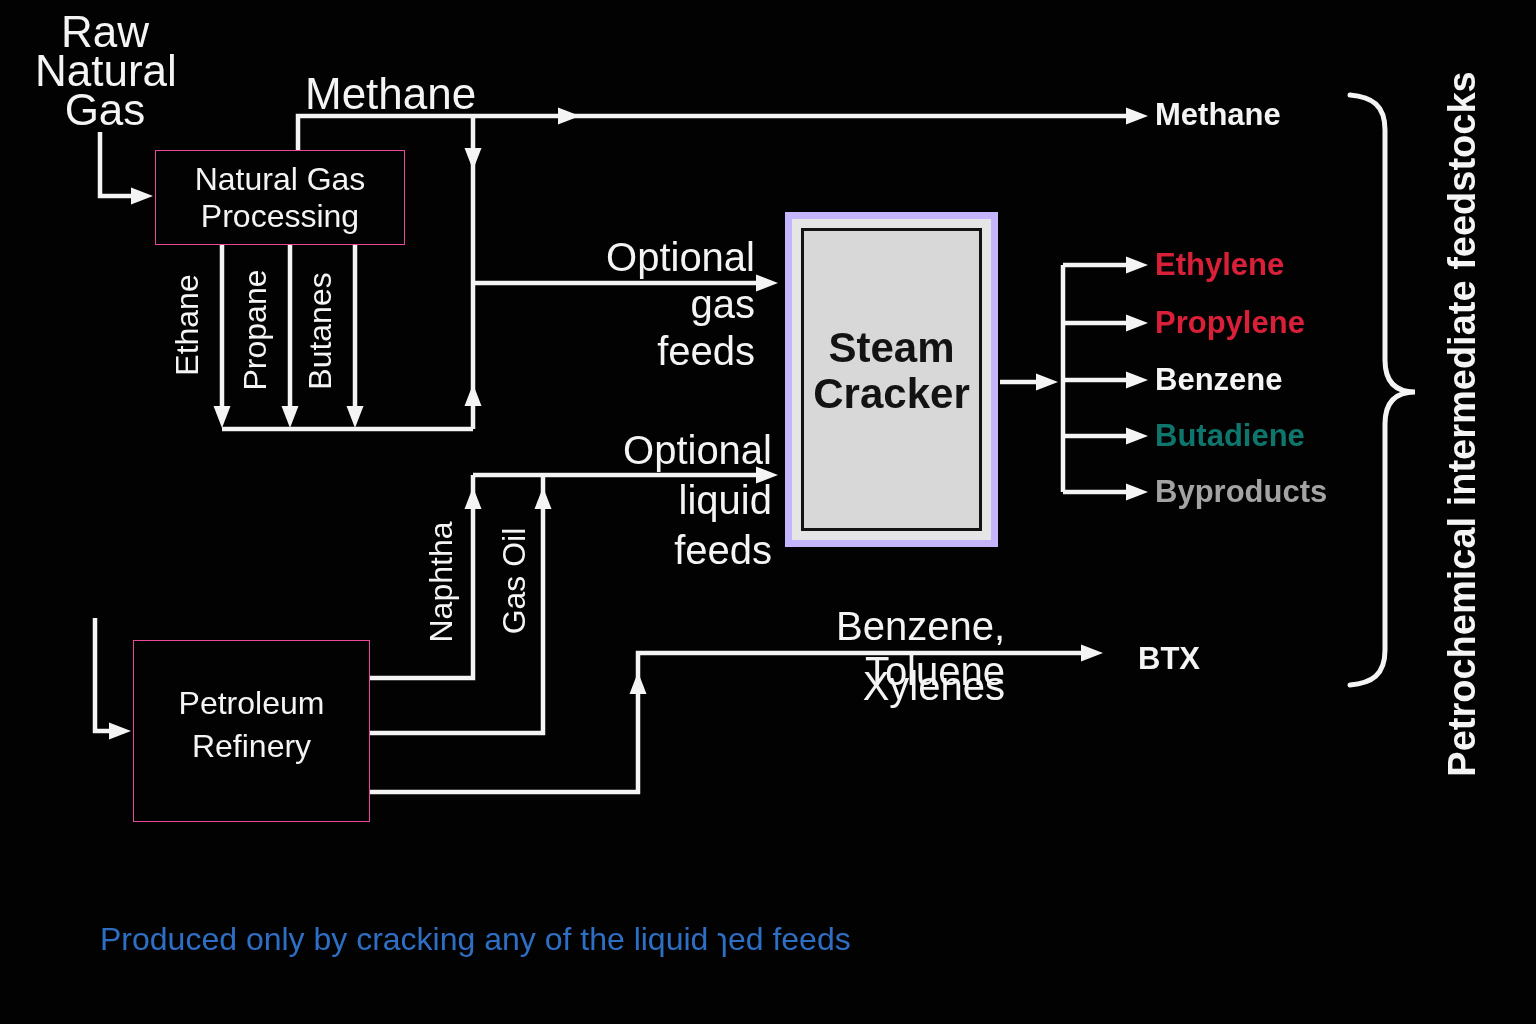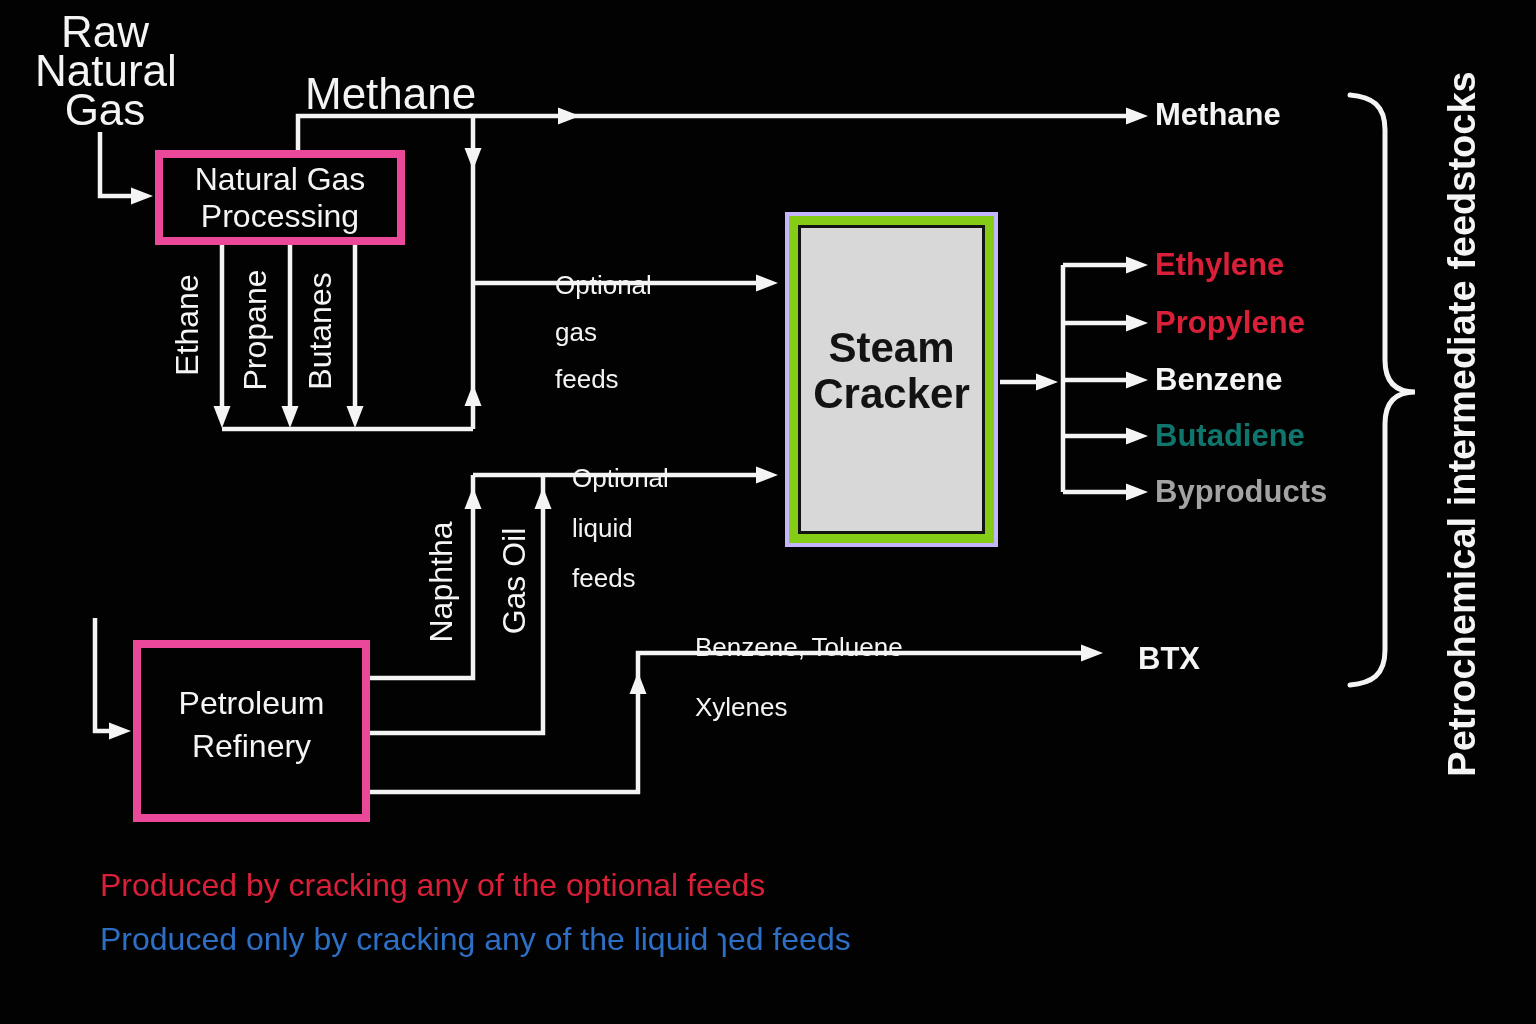--- a/index.html
+++ b/index.html
@@ -8,33 +8,33 @@
     font-family:"Liberation Sans","DejaVu Sans",sans-serif;color:#f4f4f4;
   }
   #wires{position:absolute;left:0;top:0;}
   .wire{stroke:#f4f4f4;stroke-width:4.5;fill:none;}
   .brace{stroke:#f4f4f4;stroke-width:5;fill:none;stroke-linecap:round;}
   .head{fill:#f4f4f4;stroke:none;}
   .lbl{position:absolute;font-size:44px;line-height:39px;}
   .ctr{text-align:center;}
   .vlabel{position:absolute;transform:translate(-50%,-50%) rotate(-90deg);white-space:nowrap;font-size:32px;}
   .pbox{
-    position:absolute;box-sizing:border-box;border:8px solid #ec4899;background:#020202;
+    position:absolute;box-sizing:border-box;border:1px solid #ec4899;background:#020202;
     display:flex;flex-direction:column;align-items:center;justify-content:center;
     font-size:32px;line-height:37px;text-align:center;
   }
-  .cracker-outer{position:absolute;box-sizing:border-box;border:4px solid #c4b5fd;background:#84cc16;padding:9px;}
+  .cracker-outer{position:absolute;box-sizing:border-box;border:7px solid #c4b5fd;background:#e5e5e5;padding:9px;}
   .cracker-inner{
     box-sizing:border-box;width:100%;height:100%;border:3px solid #131313;
     display:flex;flex-direction:column;align-items:center;justify-content:center;
     font-weight:bold;font-size:42px;line-height:46px;text-align:center;
   }
   .cracker-inner .shift{transform:translateY(-9px);}
   .out{position:absolute;font-weight:bold;font-size:31px;line-height:38px;white-space:nowrap;}
-  .feedtxt{position:absolute;text-align:left;font-size:26px;margin-top:28px;}
+  .feedtxt{position:absolute;text-align:right;font-size:40px;}
   .legend-line{position:absolute;font-size:32px;line-height:37px;white-space:nowrap;}
   .side-label{
     position:absolute;left:1462px;top:424px;
     transform:translate(-50%,-50%) rotate(-90deg);
     white-space:nowrap;font-weight:bold;font-size:38px;
   }
 </style>
 </head>
 <body>
 
@@ -145,16 +145,15 @@
   <div class="out" style="left: 1155px; top: 96px; color: rgb(244, 244, 244);">Methane</div>
   <div class="out" style="left: 1155px; top: 246px; color: rgb(218, 31, 56);">Ethylene</div>
   <div class="out" style="left: 1155px; top: 304px; color: rgb(218, 31, 56);">Propylene</div>
   <div class="out" style="left: 1155px; top: 361px; color: rgb(244, 244, 244);">Benzene</div>
   <div class="out" style="left: 1155px; top: 417px; color: #0f766e;">Butadiene</div>
   <div class="out" style="left: 1155px; top: 473px; color: #a3a3a3;">Byproducts</div>
   <div class="out" style="left: 1138px; top: 640px; color: rgb(244, 244, 244);">BTX</div>
 
   <div class="side-label">Petrochemical intermediate feedstocks</div>
 
-  <div class="legend-line" style="left: 100px; top: 867px; color: rgb(218, 31, 56);">Produced by cracking any of the optional feeds</div>
   <div class="legend-line" style="left: 100px; top: 921px; color: rgb(46, 111, 198);">Produced only by cracking any of the liquid ɿed feeds</div>
 
 </div>
 
 </body></html>

